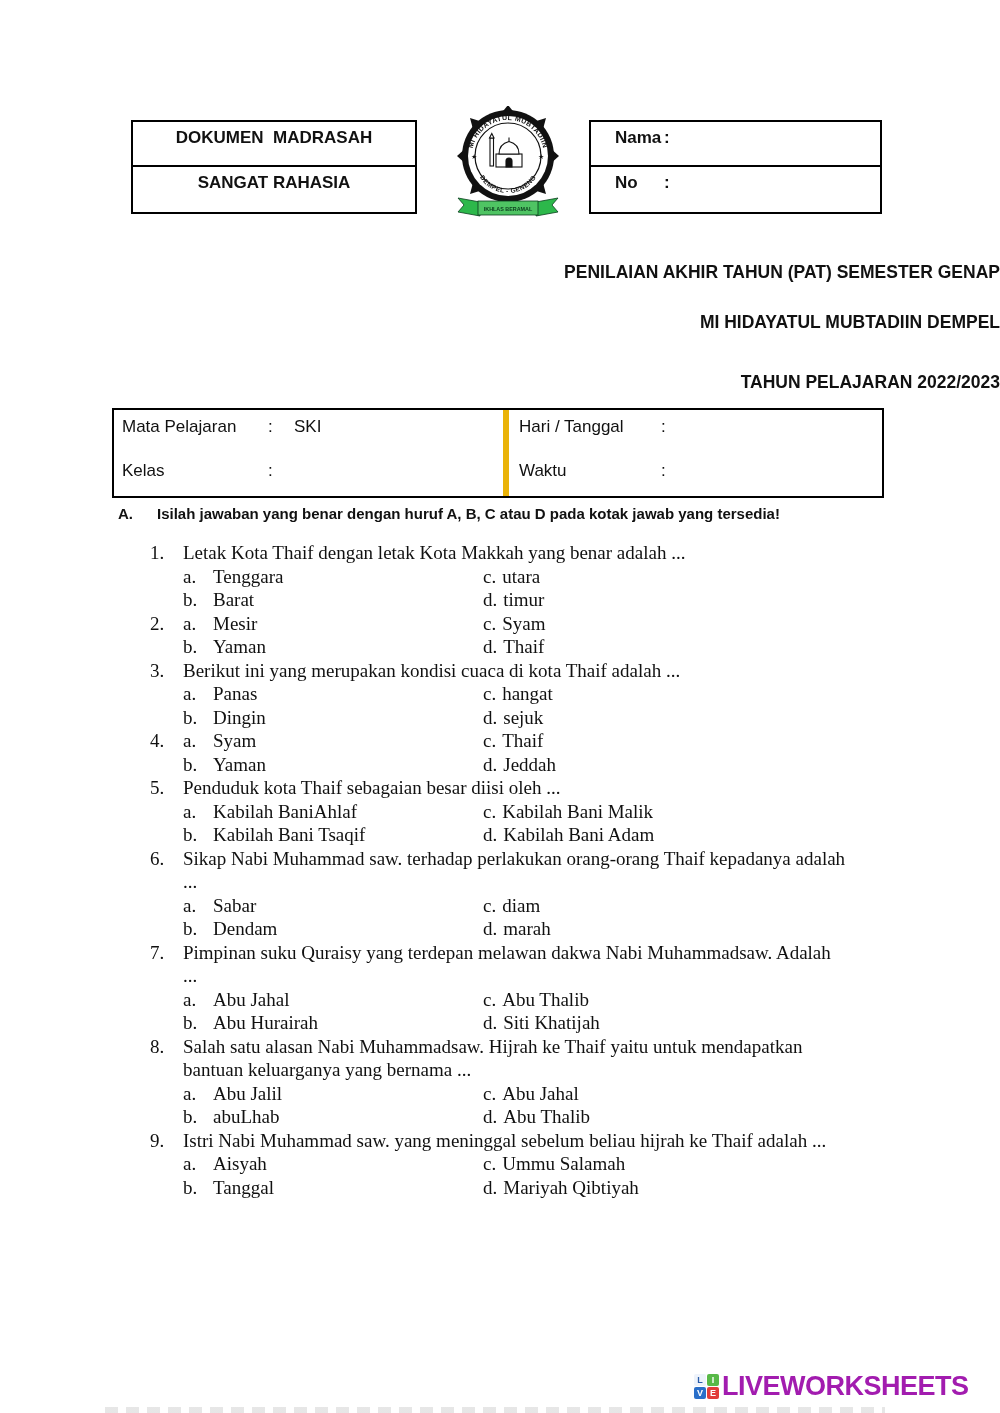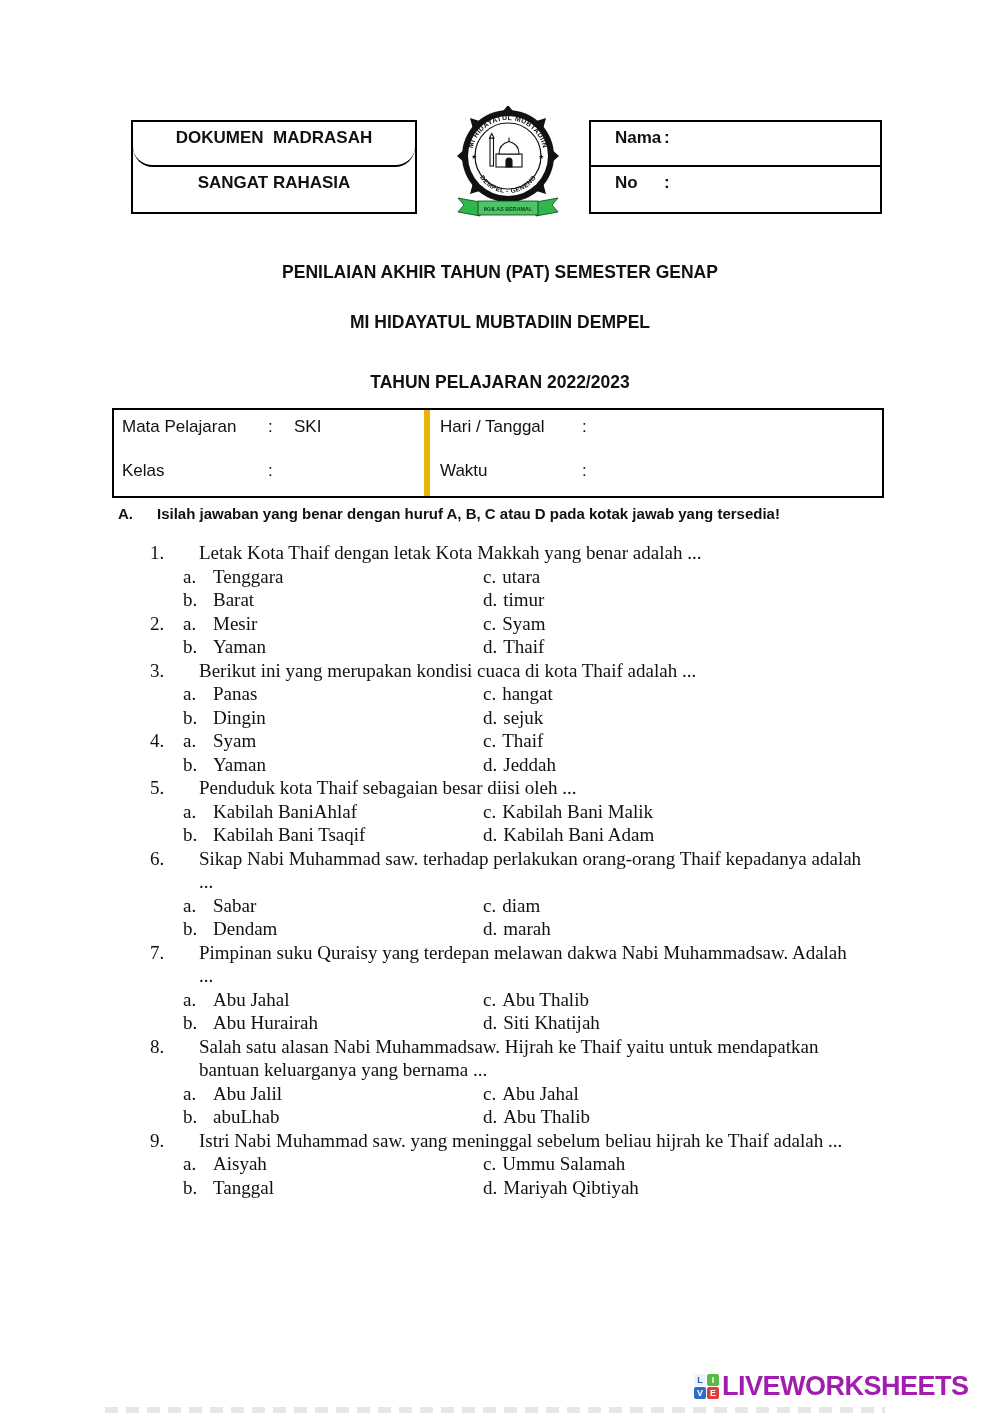--- a/index.html
+++ b/index.html
@@ -7,56 +7,56 @@
         font-family:"Liberation Serif",serif;color:#111;}
   .sans{font-family:"Liberation Sans",sans-serif;}
 
   
   .hbox{position:absolute;border:2px solid #000;background:#fff;}
   .hbox-left{left:131px;top:120px;width:282px;height:90px;}
   .hbox-right{left:589px;top:120px;width:289px;height:90px;}
   .hcell{height:43px;box-sizing:border-box;}
   .hcell.top{border-bottom:2px solid #000;height:45px;}
   .hbox-left .hcell{display:flex;justify-content:center;padding-top:6px;
-    font-weight:bold;font-size:17px;white-space:pre;border-radius:20px;}
+    font-weight:bold;font-size:17px;white-space:pre;}
   .hbox-right .hcell{display:flex;padding:6px 0 0 24px;font-weight:bold;font-size:17px;}
   .hbox-right .hlabel{display:inline-block;width:49px;}
   .hbox-right .blank{flex:1;}
 
   
   .logo{position:absolute;left:450px;top:106px;width:116px;height:112px;}
 
   
-  .title{position:absolute;left:0;width:100%;text-align:center;font-weight:bold;
+  .title{position:absolute;left:0;width:100%;text-align:right;font-weight:bold;
          font-size:17.5px;font-family:"Liberation Sans",sans-serif;}
 
   
   .itable{position:absolute;left:112px;top:408px;width:772px;height:90px;border:2px solid #000;
           box-sizing:border-box;display:flex;font-family:"Liberation Sans",sans-serif;font-size:17px;}
-  .itable .col-l{width:310px;box-sizing:border-box;padding:7px 0 0 8px;}
+  .itable .col-l{width:389px;box-sizing:border-box;padding:7px 0 0 8px;}
   .itable .col-r{flex:1;border-left:6px solid #eab308;box-sizing:border-box;padding:7px 0 0 10px;}
   .irow{display:flex;height:44px;}
   .col-l .ilabel{width:146px;}
   .col-l .icolon{width:26px;}
   .col-r .ilabel{width:142px;}
   .col-r .icolon{width:26px;}
   .ivalue{flex:1;}
 
   
   .instr{position:absolute;left:118px;top:505px;display:flex;font-family:"Liberation Sans",sans-serif;
          font-weight:bold;font-size:15px;width:760px;}
   .instr .alabel{width:39px;}
 
   
   .questions{position:absolute;left:150px;top:541px;width:748px;
              font-size:19px;line-height:23.5px;}
   .q{display:flex;}
   .q-num{width:33px;flex:none;}
   .q-body{flex:1;min-width:0;}
-  .q-text{white-space:pre-line;margin-left:16px;}
+  .q-text{white-space:pre-line;}
   .opt-row{display:flex;}
   .opt-left{width:300px;display:flex;flex:none;}
   .opt-left .letter{width:30px;flex:none;}
   .opt-right{flex:1;display:flex;}
   .opt-right .letter{margin-right:6px;flex:none;}
 
   
   .lw{position:absolute;left:694px;top:1371px;display:flex;align-items:center;}
   .lw-grid{display:grid;grid-template-columns:12px 12px;grid-template-rows:12px 12px;gap:1px;margin-right:3px;}
   .lw-tile{display:flex;align-items:center;justify-content:center;border-radius:2px;

